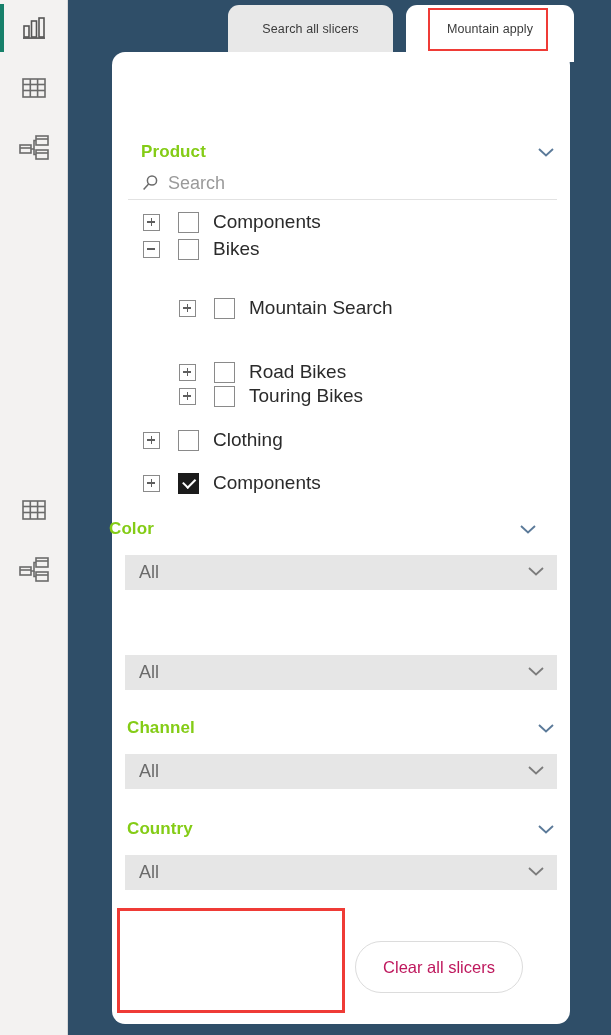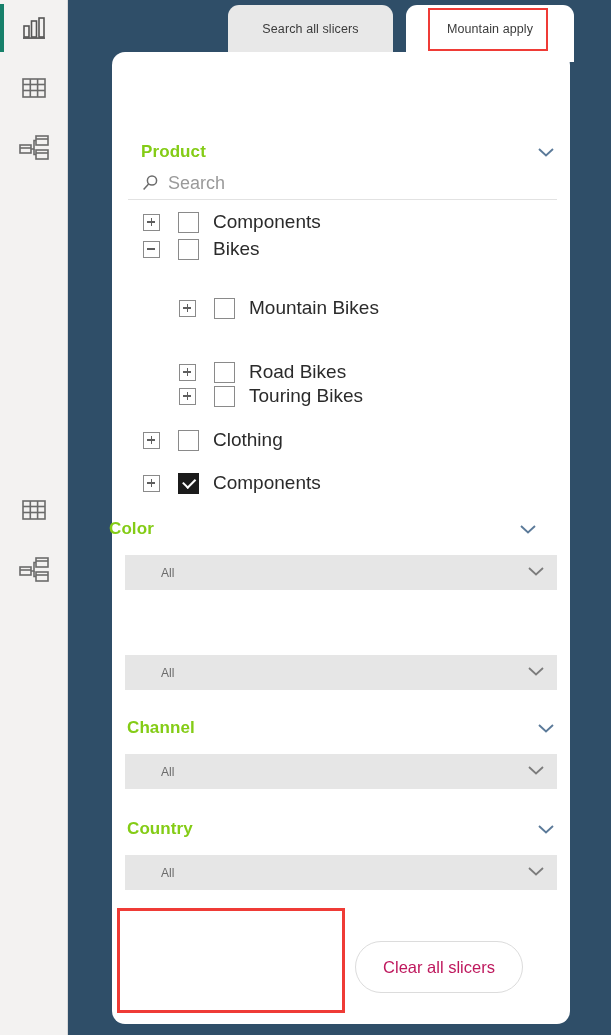--- a/index.html
+++ b/index.html
@@ -102,21 +102,21 @@
   .tree-label {
     margin-left: 14px; font-size: 19px; color: #2b2b2b; white-space: nowrap;
   }
 
   
   .dd {
     position: absolute; height: 35px; background: #e6e6e6;
     display: flex; align-items: center; justify-content: space-between;
     padding: 0 10px 0 14px; cursor: pointer;
   }
-  .dd-val { font-size: 12px; color: #6b6b6b; margin-left: 22px; }
+  .dd-val { font-size: 18px; color: #6b6b6b; }
 
   
   .redbox {
     position: absolute; left: 117px; top: 908px; width: 228px; height: 105px;
     border: 3px solid #ef3b36; background: #ffffff;
   }
   .clear-btn {
     position: absolute; left: 355px; top: 941px; width: 168px; height: 52px;
     border: 1.5px solid #dcdcdc; border-radius: 26px; background: #ffffff;
     display: flex; align-items: center; justify-content: center;
@@ -236,21 +236,21 @@
 
   <div class="tree-row" style="left:143px; top:234px">
     <span class="expander"></span>
     <span class="cbox"></span>
     <span class="tree-label">Bikes</span>
   </div>
 
   <div class="tree-row" style="left:179px; top:293px">
     <span class="expander plus"></span>
     <span class="cbox"></span>
-    <span class="tree-label">Mountain Bikes</span>
+    <span class="tree-label">Mountain Search</span>
   </div>
 
   <div class="tree-row" style="left:179px; top:357px">
     <span class="expander plus"></span>
     <span class="cbox"></span>
     <span class="tree-label">Road Bikes</span>
   </div>
 
   <div class="tree-row" style="left:179px; top:381px">
     <span class="expander plus"></span>

